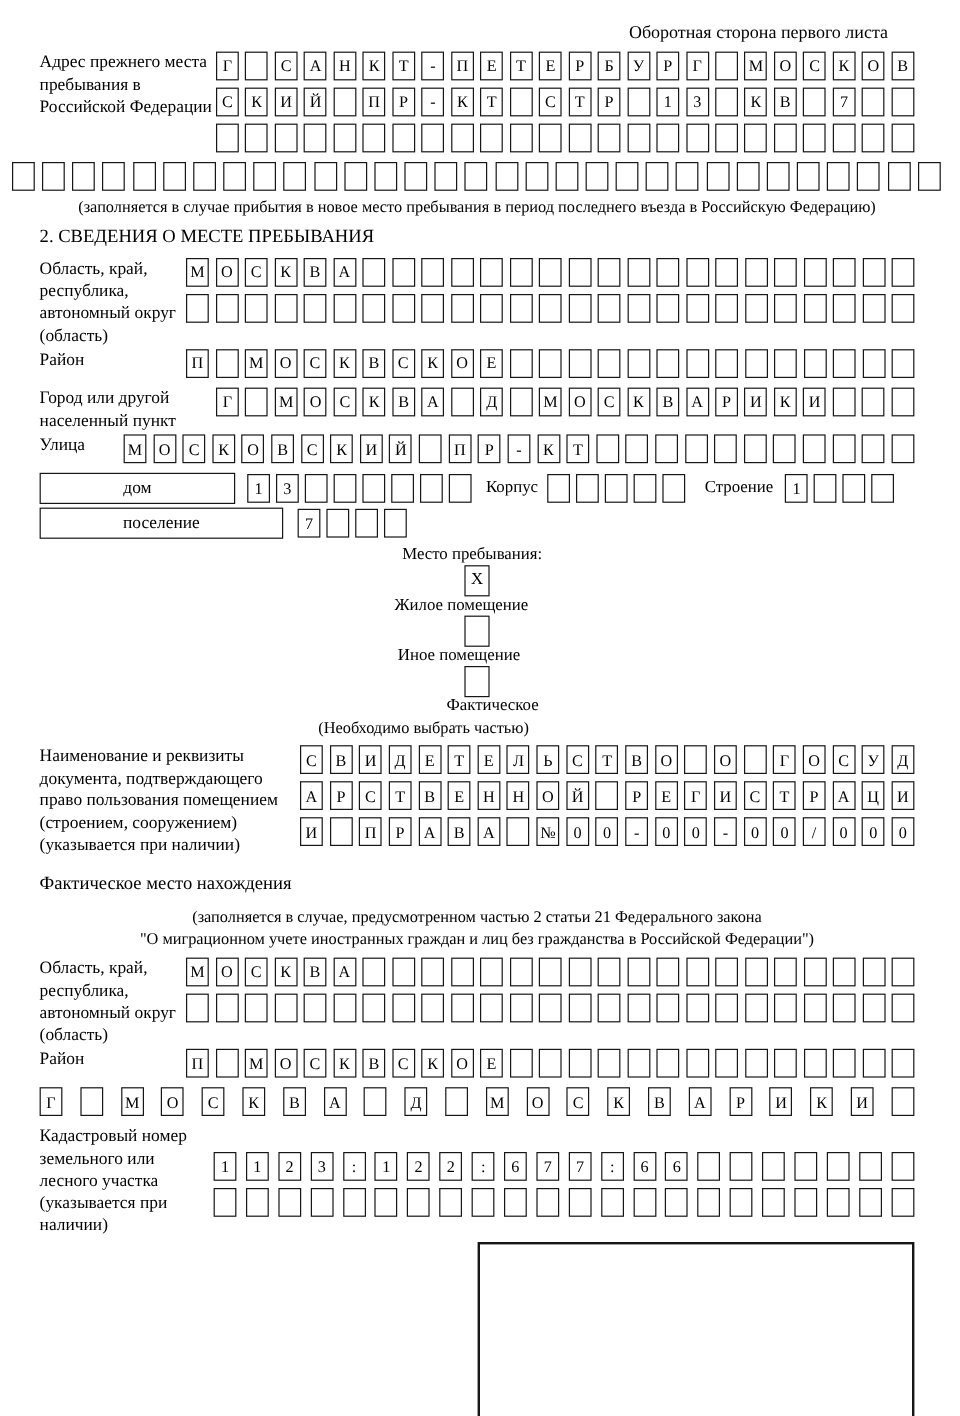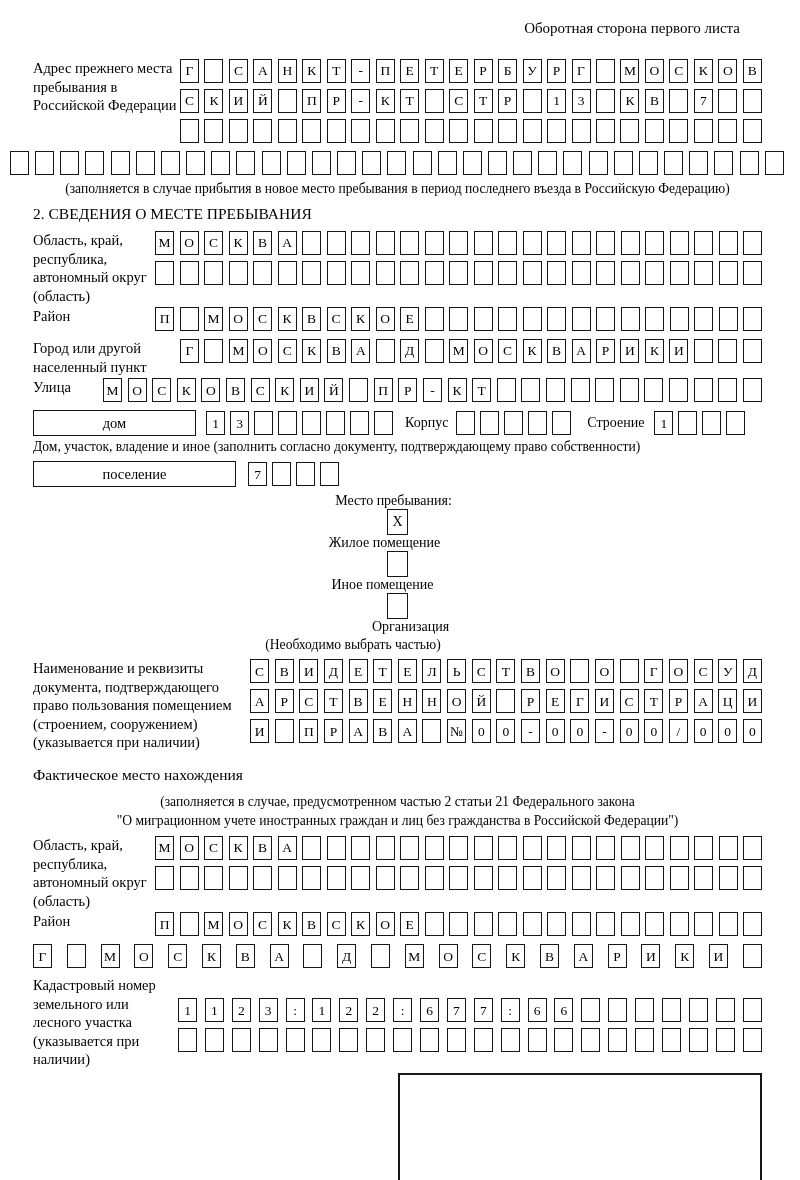--- a/index.html
+++ b/index.html
@@ -1,18 +1,18 @@
 <!DOCTYPE html>
 <html><head>
 <meta charset="utf-8">
 <style>
   html,body{margin:0;padding:0;background:#ffffff;color:#000;}
   body{font-family:"Liberation Serif", serif;}
   .sheet{width:800px;height:1180px;box-sizing:border-box;padding:20px 38px 0 33px;position:relative;overflow:hidden;}
-  .corner{ text-align:right; font-size:15px; margin-bottom:22px; padding-right:22px;}
+  .corner{ text-align:right; font-size:15px; margin-bottom:6px; padding-right:22px;}
 
   
   .cellrow{display:flex;justify-content:space-between;margin-bottom:6px;}
   .cell{flex:none;width:19px;height:24px;border:1.6px solid #161616;box-sizing:border-box;
         display:flex;align-items:center;justify-content:center;font-size:13.5px;line-height:1;background:#fff;}
 
   .field{display:flex;margin-bottom:2px;}
   .flabel{flex:none;font-size:14.5px;line-height:1.28;}
   .fcells{flex:1;min-width:0;}
 
@@ -341,40 +341,39 @@
         <span class="cell"></span>
       </div>
     <div class="inline-label" style="margin-right:10px;">Строение</div>
     <div class="grp">
         <span class="cell">1</span>
         <span class="cell"></span>
         <span class="cell"></span>
         <span class="cell"></span>
       </div>
   </div>
-  <div class="note" style="text-align:left;">Дом, участок, владение и иное (заполнить согласно документу, подтверждающему право собственности)</div>
 
   <div class="hrow">
     <div class="wbox" style="width:203px;margin-right:12px;">поселение</div>
     <div class="grp">
         <span class="cell">7</span>
         <span class="cell"></span>
         <span class="cell"></span>
         <span class="cell"></span>
       </div>
   </div>
 
   <div class="stayrow">
     <span class="inline-label" style="margin-right:8px;">Место пребывания:</span>
     <span class="chk">X</span>
     <span class="inline-label" style="margin:0 34px 0 8px;">Жилое помещение</span>
     <span class="chk"></span>
     <span class="inline-label" style="margin:0 42px 0 12px;">Иное помещение</span>
     <span class="chk"></span>
-    <span class="inline-label" style="margin-left:26px;">Организация</span>
+    <span class="inline-label" style="margin-left:26px;">Фактическое</span>
   </div>
   <div class="note" style="width:640px;">(Необходимо выбрать частью)</div>
 
   <div class="field" style="margin-top:4px;">
     <div class="flabel" style="width:217px;">Наименование и реквизиты документа, подтверждающего право пользования помещением (строением, сооружением) (указывается при наличии)</div>
     <div class="fcells">
       <div class="cellrow">
           <span class="cell">С</span>
           <span class="cell">В</span>
           <span class="cell">И</span>

